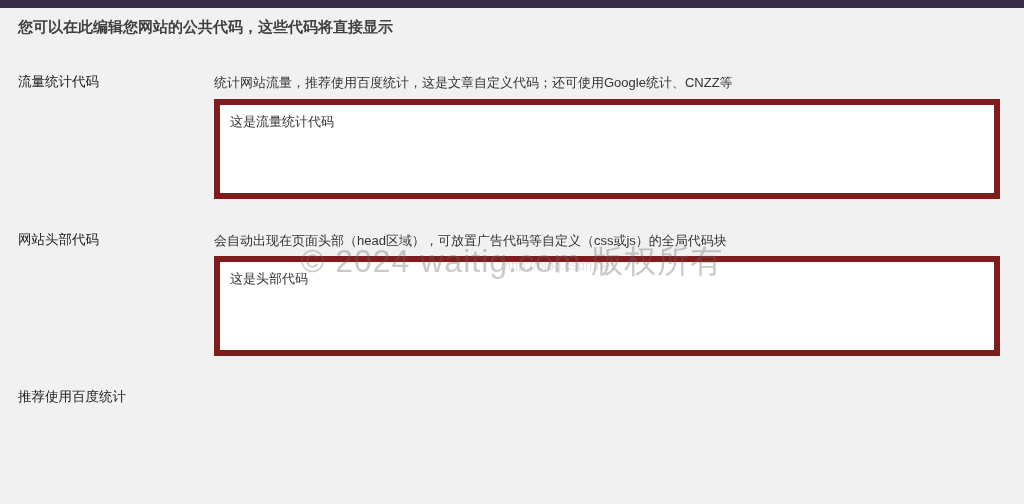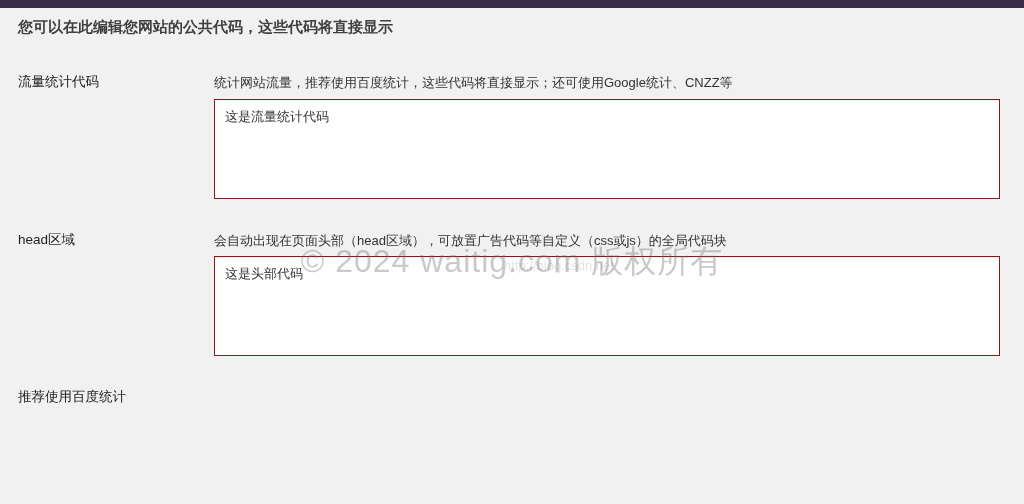--- a/index.html
+++ b/index.html
@@ -44,21 +44,21 @@
     }
     .field-description {
       font-size: 13px;
       color: #333;
       margin-bottom: 6px;
       line-height: 1.5;
     }
     .field-textarea {
       width: 100%;
       height: 100px;
-      border: 1px solid #7f1d1d;
+      border: 6px solid #7f1d1d;
       background: #fff;
       padding: 8px 10px;
       font-size: 13px;
       color: #333;
       font-family: inherit;
       resize: none;
       box-shadow: inset 0 1px 2px rgba(0,0,0,0.05);
       outline: none;
     }
     .field-textarea.short {
@@ -93,27 +93,27 @@
 </head>
 <body>
 
 <div class="top-bar"></div>
 
 <div class="page-header">您可以在此编辑您网站的公共代码，这些代码将直接显示</div>
 
 <div class="form-row">
   <div class="form-label">流量统计代码</div>
   <div class="form-field">
-    <div class="field-description">统计网站流量，推荐使用百度统计，这些代码将直接显示；还可使用Google统计、CNZZ等</div>
+    <div class="field-description">统计网站流量，推荐使用百度统计，这是文章自定义代码；还可使用Google统计、CNZZ等</div>
     <textarea class="field-textarea" style="">这是流量统计代码</textarea>
   </div>
 </div>
 
 <div class="form-row">
-  <div class="form-label">head区域</div>
+  <div class="form-label">网站头部代码</div>
   <div class="form-field">
     <div class="field-description">会自动出现在页面头部（head区域），可放置广告代码等自定义（css或js）的全局代码块</div>
     <textarea class="field-textarea" style="">这是头部代码</textarea>
   </div>
 </div>
 
 <div class="form-row">
   <div class="form-label">推荐使用百度统计</div>
 </div>
 

